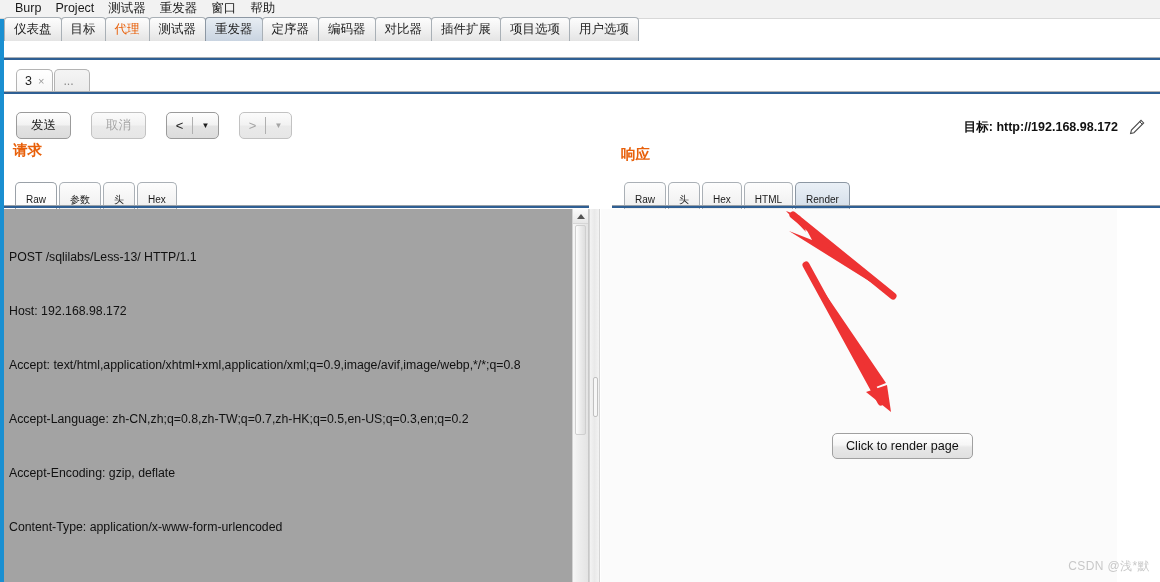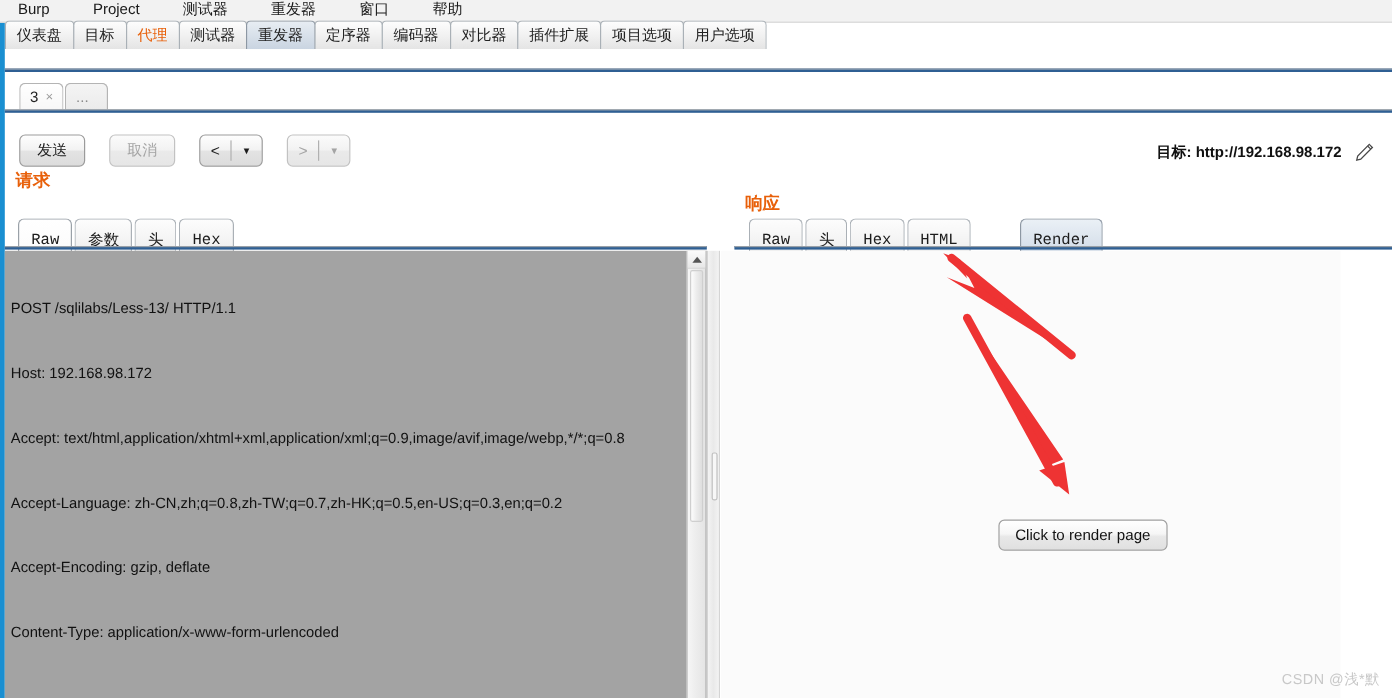--- a/index.html
+++ b/index.html
@@ -30,21 +30,20 @@
   }
 
   
   .menubar {
     position: absolute; left: 0; top: 0;
     width: 1160px; height: 19px;
     background: #f2f2f2;
     border-bottom: 1px solid #d8d8d8;
     display: flex; 
     padding-left: 8px;
-    gap: 22px;
   }
   .menubar .mi {
     padding: 1px 7px 2px 7px;
     font-size: 12.5px; color: #1a1a1a;
     line-height: 15px; white-space: nowrap;
     cursor: default;
   }
 
   
   .toptabs {
@@ -141,40 +140,39 @@
   }
   .pencil { width: 18px; height: 18px; display:block; }
 
   
   .panel-title {
     position: absolute;
     font-size: 14.5px; font-weight: bold;
     color: #e8600a;
   }
   #req-title { left: 13px; top: 141px; }
-  #res-title { left: 621px; top: 160px; }
+  #res-title { left: 621px; top: 145px; }
 
   
   .innertabs { position: absolute; display: flex; align-items: flex-end; }
   #req-tabs { left: 15px; top: 182px; }
   #res-tabs { left: 624px; top: 182px; }
   .itab {
     height: 34px; padding: 0 10px;
     display: flex; align-items: center;
-    font-size: 13px; color: #1c1c1c;
+    font-size: 10px; color: #1c1c1c;
     background: linear-gradient(to bottom,#fdfdfd 0%,#f3f3f3 55%,#e9e9e9 100%);
     border: 1px solid #aab0b6; border-bottom: none;
     border-radius: 5px 5px 0 0;
     margin-right: 2px;
-    cursor: default; white-space: nowrap; font-family: Liberation Mono, monospace;
+    cursor: default; white-space: nowrap;
   }
   .itab.active {
     background: linear-gradient(to bottom,#eaf0f6 0%,#d9e2ec 60%,#ccd7e3 100%);
     border-color: #8c97a3;
-    margin-left: 39px;
   }
   .itab.sel-light {
     background: linear-gradient(to bottom,#ffffff 0%,#fafafa 100%);
     border-color:#9aa1a8;
   }
   .itab-underline { position: absolute; height: 3px; border-top: 1px solid #9aa1a8; background: #2f5f93; }
   #req-underline { left: 4px; top: 205px; width: 585px; }
   #res-underline { left: 612px; top: 205px; width: 548px; }
 
   

